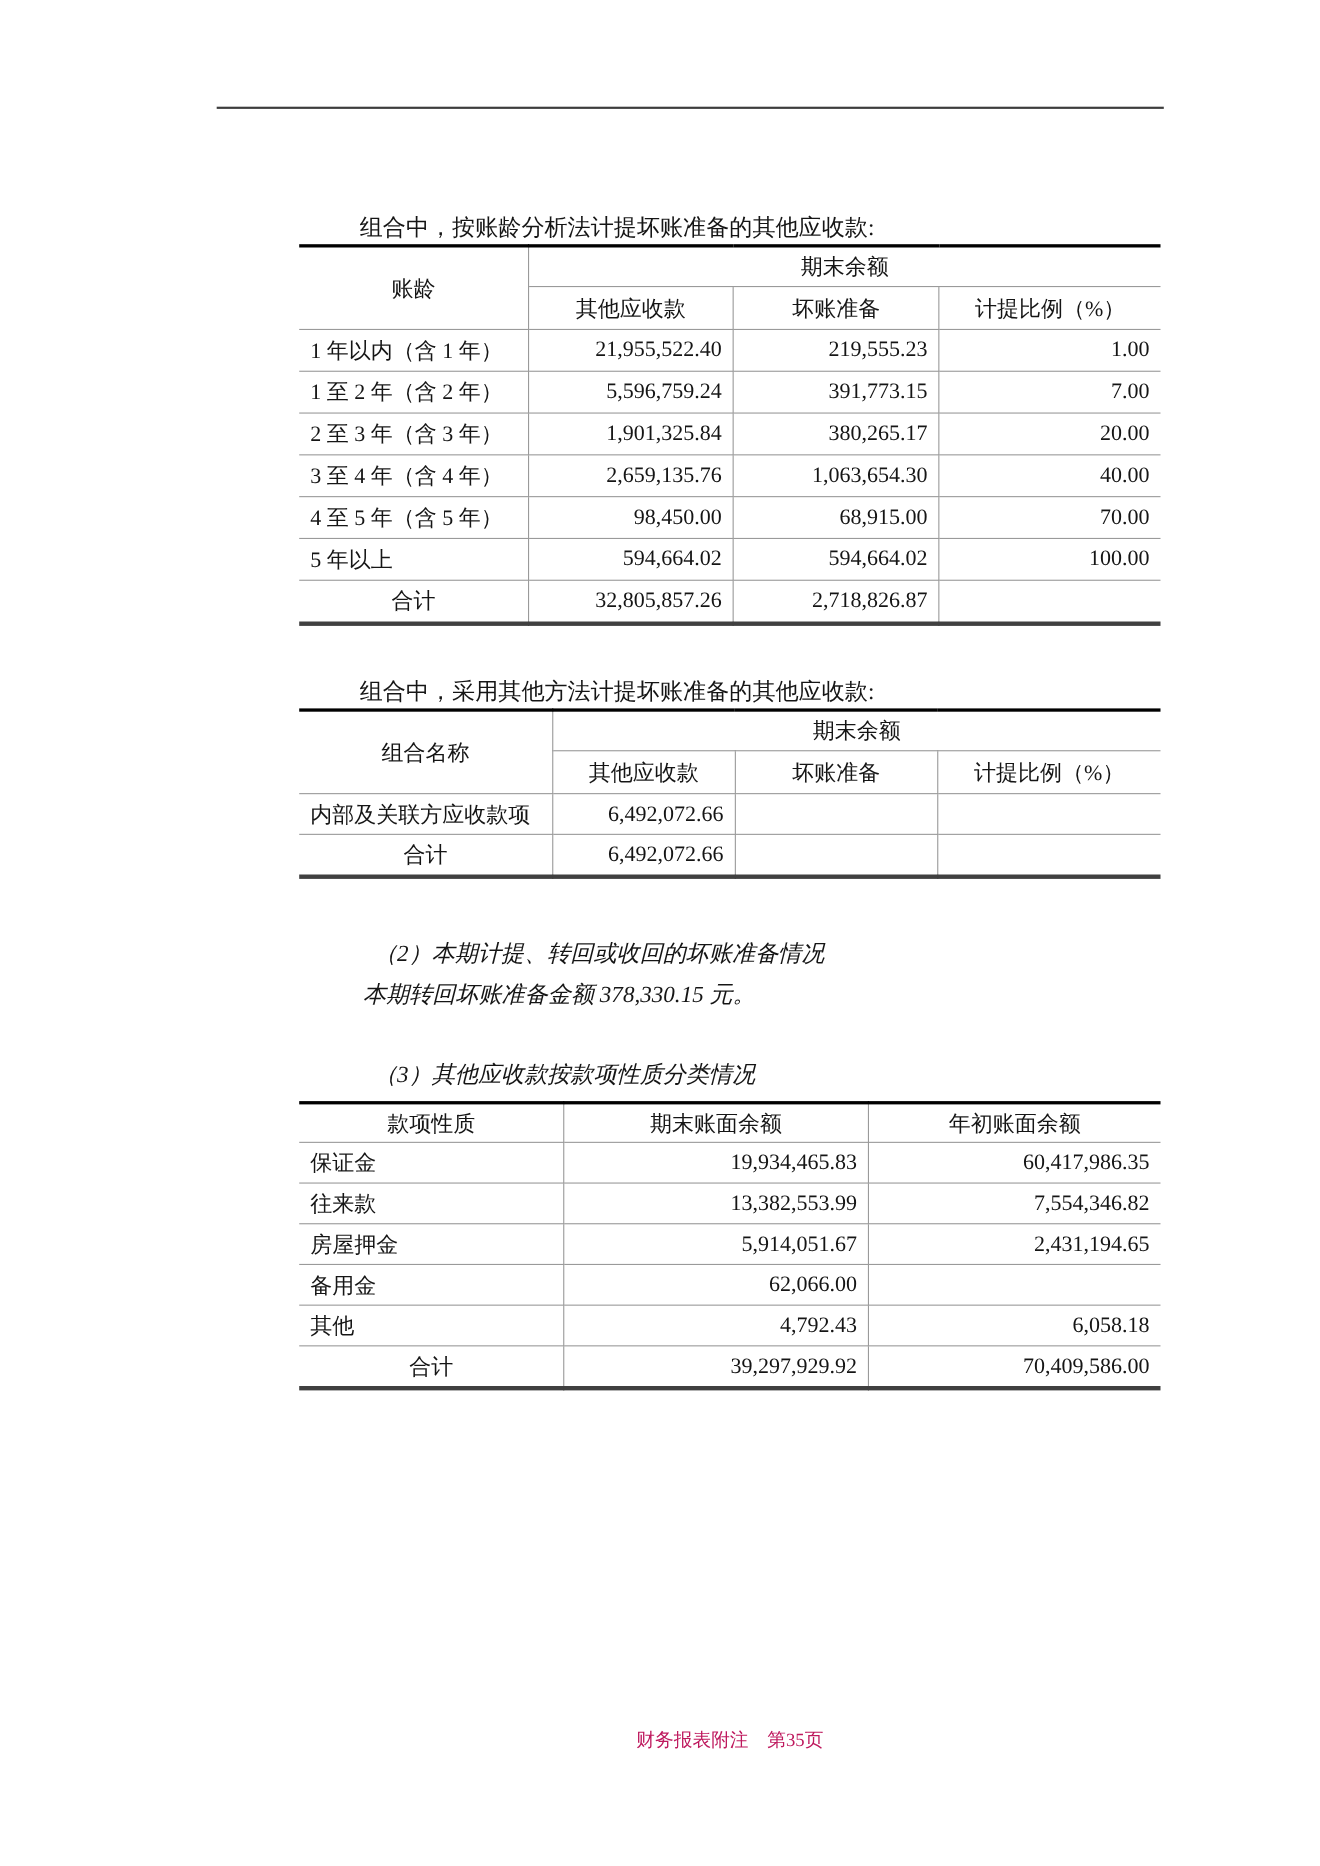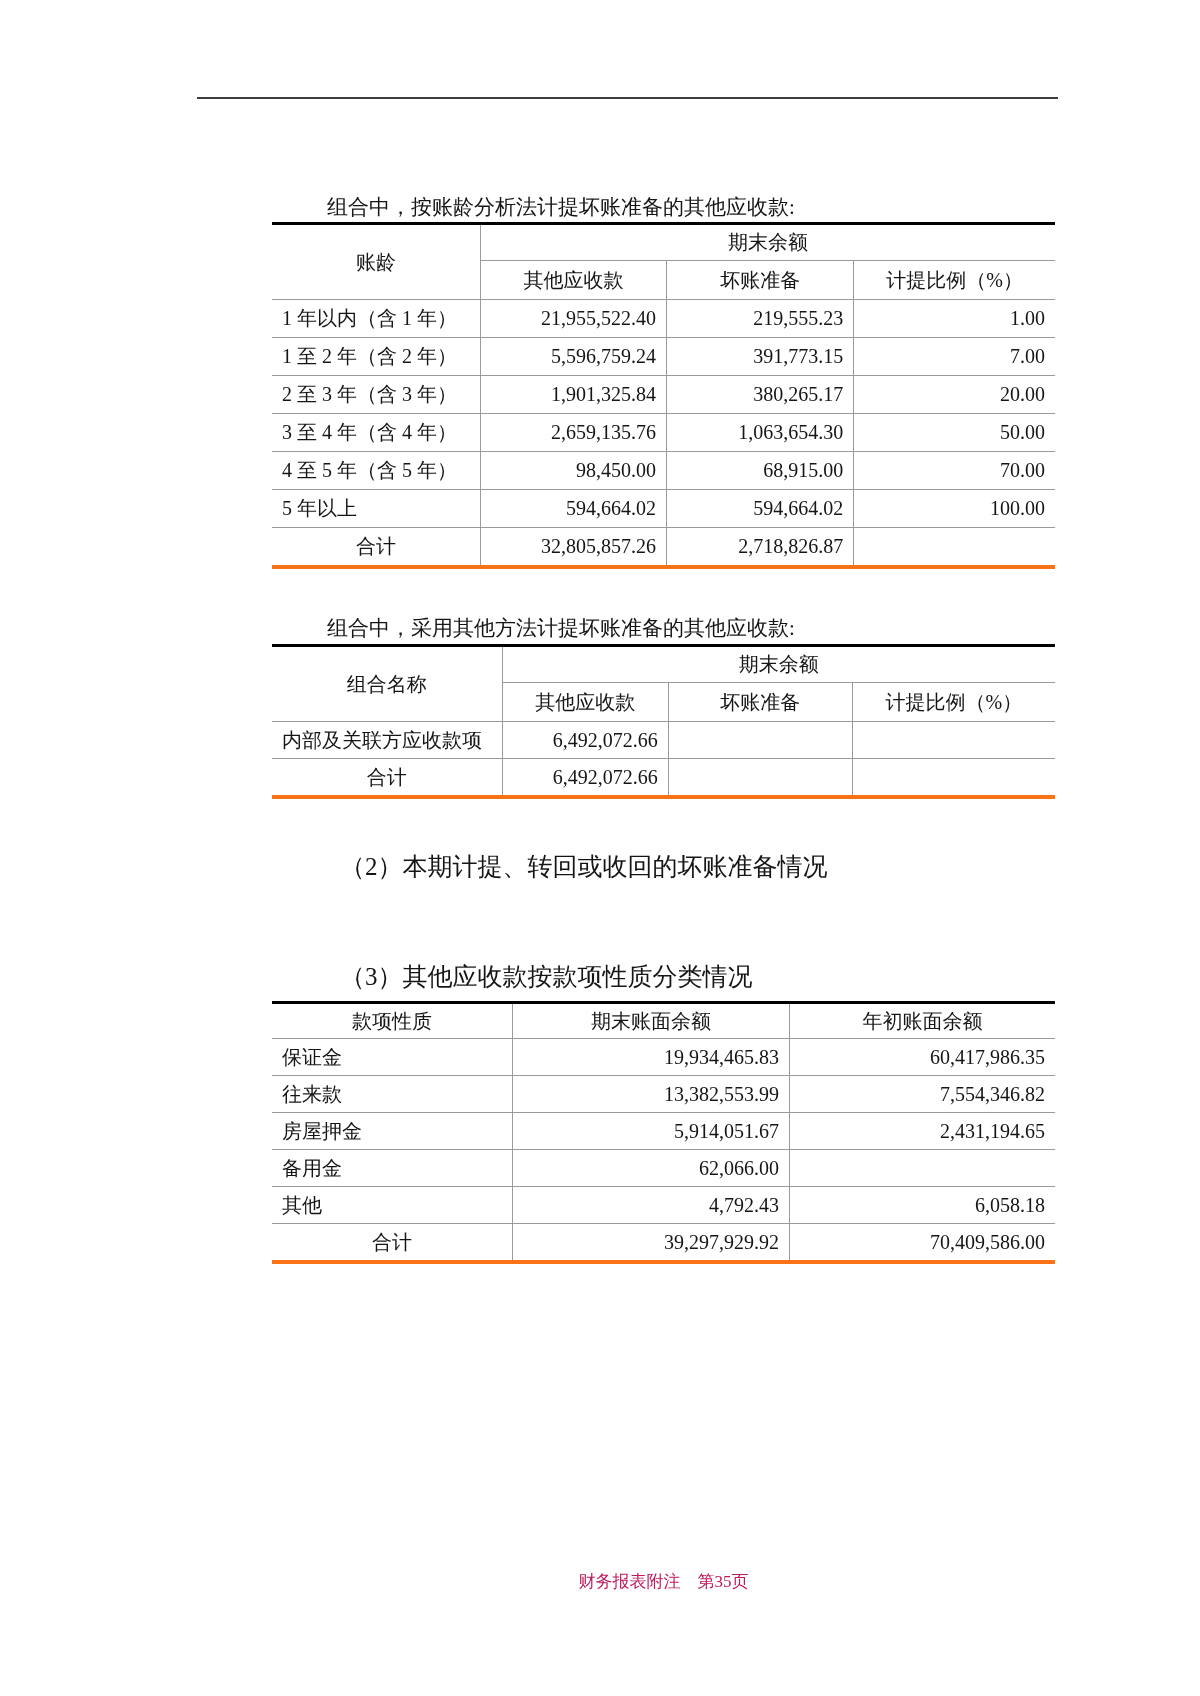--- a/index.html
+++ b/index.html
@@ -24,31 +24,32 @@
   }
   .sec-title {
     position: absolute;
     left: 327px;
     font-size: 21px;
     line-height: 26px;
     white-space: nowrap;
   }
   .para {
     position: absolute;
-    font-size: 25px;
+    font-size: 21px;
     line-height: 26px;
     white-space: nowrap;
+    font-style: italic;
   }
   .tbl-wrap { position: absolute; left: 272px; width: 783px; }
   table.fin {
     width: 100%;
     border-collapse: collapse;
     table-layout: fixed;
     border-top: 3px solid #000000;
-    border-bottom: 4px solid #f97316;
+    border-bottom: 4px solid #404040;
     border-left: hidden;
     border-right: hidden;
     font-size: 20px;
   }
   table.fin th, table.fin td {
     border: 1px solid #9a9a9a;
     font-weight: normal;
     padding: 0 10px;
     vertical-align: middle;
     overflow: hidden;
@@ -122,21 +123,21 @@
         <tr>
           <td class="lbl">2 至 3 年（含 3 年）</td>
           <td class="num">1,901,325.84</td>
           <td class="num">380,265.17</td>
           <td class="num">20.00</td>
         </tr>
         <tr>
           <td class="lbl">3 至 4 年（含 4 年）</td>
           <td class="num">2,659,135.76</td>
           <td class="num">1,063,654.30</td>
-          <td class="num">50.00</td>
+          <td class="num">40.00</td>
         </tr>
         <tr>
           <td class="lbl">4 至 5 年（含 5 年）</td>
           <td class="num">98,450.00</td>
           <td class="num">68,915.00</td>
           <td class="num">70.00</td>
         </tr>
         <tr>
           <td class="lbl">5 年以上</td>
           <td class="num">594,664.02</td>
@@ -185,20 +186,21 @@
           <td class="ctr">合计</td>
           <td class="num">6,492,072.66</td>
           <td class="num"></td>
           <td class="num"></td>
         </tr>
       </tbody>
     </table>
   </div>
 
   <div class="para" style="top:854px; left:340px;">（2）本期计提、转回或收回的坏账准备情况</div>
+  <div class="para" style="top:891px; left:330px;">本期转回坏账准备金额 378,330.15 元。</div>
 
   <div class="para" style="top:964px; left:340px;">（3）其他应收款按款项性质分类情况</div>
 
   <div class="tbl-wrap" style="top:1001px;">
     <table class="fin t3">
       <colgroup>
         <col style="width:30.7%">
           <col style="width:35.4%">
           <col style="width:33.9%">
       </colgroup>

